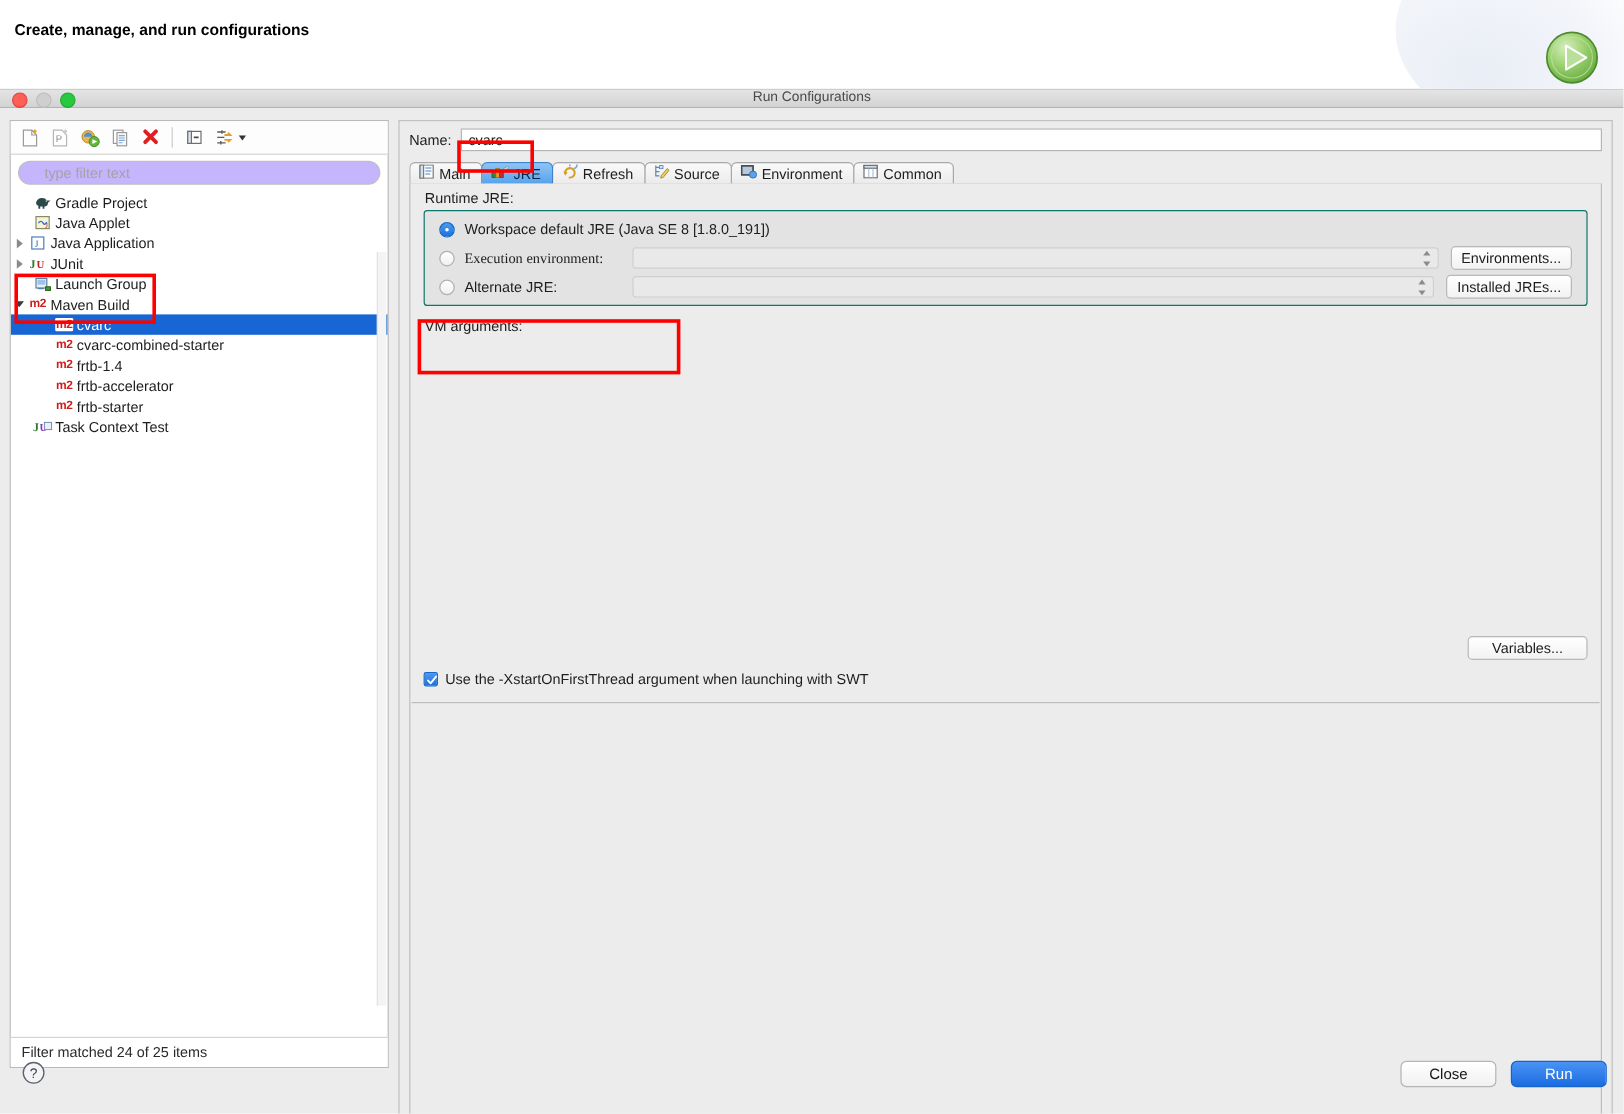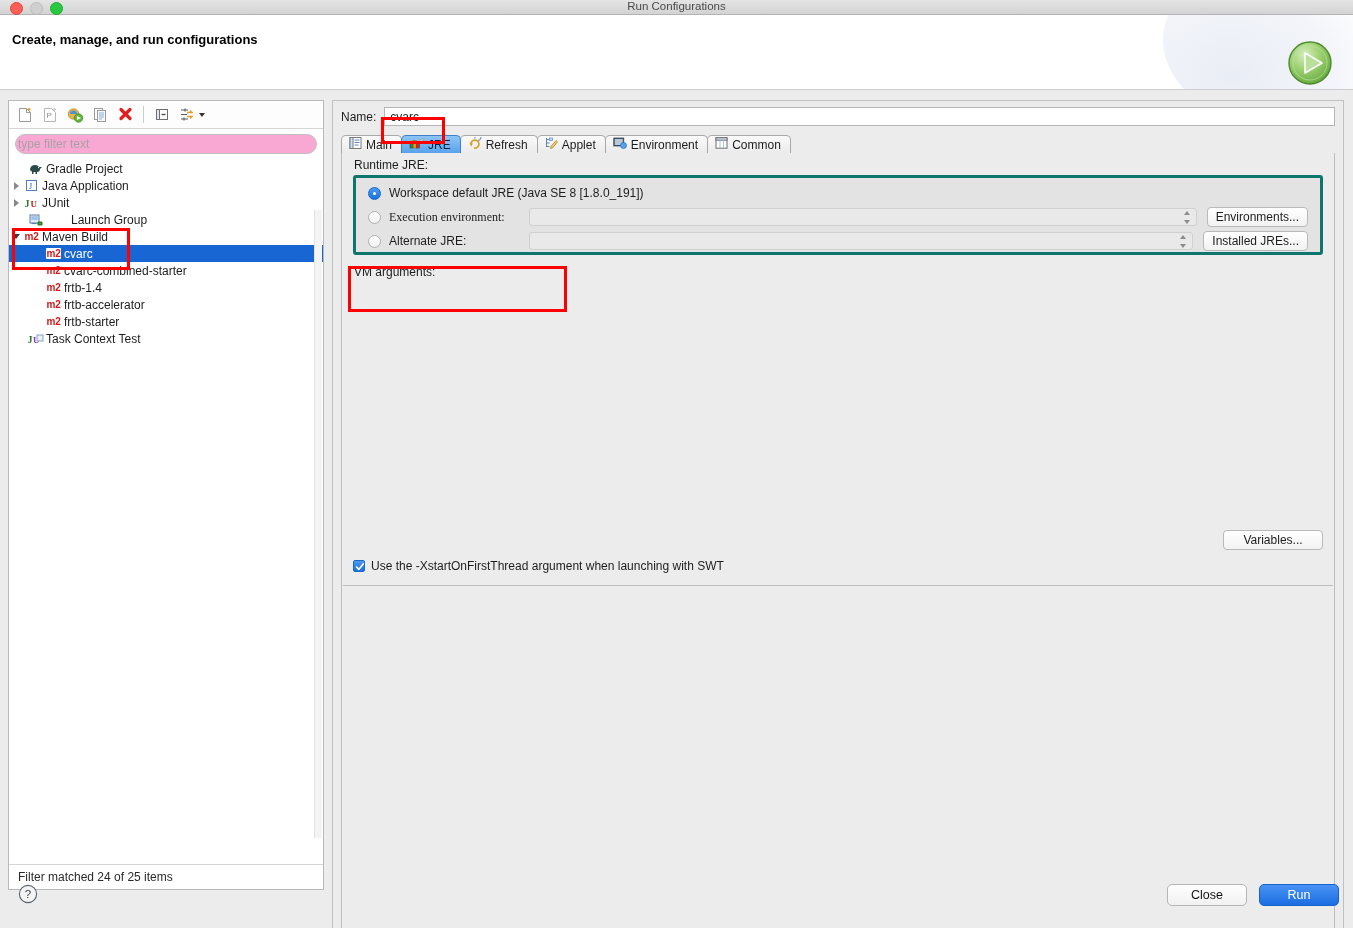--- a/index.html
+++ b/index.html
@@ -132,23 +132,23 @@
     flex: 0 0 auto;
   }
   #filter-input {
     width: 100%;
     box-sizing: border-box;
     height: 20px;
     border: 1px solid #bfbfbf;
     border-radius: 10px;
     font-size: 12px;
     font-family: "Liberation Sans", sans-serif;
-    padding: 0 2px;
+    padding: 0 21px;
     color: #333;
-    background: #f9a8d4;
+    background: #c4b5fd;
     outline: none;
   }
   #filter-input::placeholder { color: #a3a3a3; }
 
   #tree {
     flex: 1 1 auto;
     overflow: hidden;
     position: relative;
     padding-top: 2px;
   }
@@ -304,21 +304,21 @@
     left: 12px; top: 5px;
     font-size: 12px;
     color: #1d1d1d;
   }
   #jre-group {
     position: absolute;
     left: 11px; right: 11px;
     top: 22px;
     height: 80px;
     background: #e3e3e3;
-    border: 3px solid #0f766e;
+    border: 1px solid #0f766e;
     border-radius: 3px;
     box-sizing: border-box;
   }
   .jre-row {
     position: absolute;
     left: 12px; right: 12px;
     height: 22px;
     display: flex;
     align-items: center;
   }
@@ -517,45 +517,45 @@
     z-index: 50;
   }
   #annot-maven { left: 12px; top: 228px;  width: 118px; height: 42px; }
   #annot-jre   { left: 381px; top: 117px; width: 64px;  height: 27px; }
   #annot-vm    { left: 348px; top: 266px; width: 219px; height: 46px; }
 </style>
 </head>
 <body>
 
 <div id="window">
-
-  <div id="titlebar">
-    <div class="traffic close"></div>
-    <div class="traffic min"></div>
-    <div class="traffic max"></div>
-    <div class="title">Run Configurations</div>
-  </div>
 
   <div id="header">
     <div class="hdr-wash"></div>
     <div class="hdr-title">Create, manage, and run configurations</div>
     <svg id="run-icon-big" viewBox="0 0 46 46">
       <defs>
         <radialGradient id="gball" cx="38%" cy="30%" r="78%">
           <stop offset="0%" stop-color="#d6eec0"></stop>
           <stop offset="45%" stop-color="#9ed272"></stop>
           <stop offset="100%" stop-color="#5fa53a"></stop>
         </radialGradient>
       </defs>
       <circle cx="23" cy="23" r="21" fill="url(#gball)" stroke="#4d8a2c" stroke-width="1.4"></circle>
       <circle cx="23" cy="23" r="17" fill="none" stroke="#bfe3a2" stroke-width="1" opacity="0.7"></circle>
       <path d="M18 13 L35 23 L18 33 Z" fill="#b9e09a" stroke="#ffffff" stroke-width="1.6" stroke-linejoin="round"></path>
     </svg>
   </div>
 
+  <div id="titlebar">
+    <div class="traffic close"></div>
+    <div class="traffic min"></div>
+    <div class="traffic max"></div>
+    <div class="title">Run Configurations</div>
+  </div>
+
   <div id="body">
 
     <div id="left-panel">
 
       <div id="left-toolbar">
         <div class="tb-btn">
           <svg width="15" height="16" viewBox="0 0 15 16">
             <path d="M1.5 1.5h7l4 4v9h-11z" fill="#fdfdfd" stroke="#9a9a9a"></path>
             <path d="M8.5 1.5v4h4" fill="none" stroke="#9a9a9a"></path>
             <path d="M11 1 v3 M9.5 2.5 h3" stroke="#e0a030" stroke-width="1.4"></path>
@@ -615,20 +615,30 @@
         <div class="tree-row" style="padding-left:18px;">
           <span class="t-icon">
             <svg width="14" height="12" viewBox="0 0 14 12">
               <path d="M1 6 q1-4 5-4 q3 0 4 2 l3 0 -2 2 q0 3 -3 3 l0 2 -1.5 0 0-2 -2 0 0 2 -1.5 0 0-2.5 q-2 -0.5 -2 -2.5z" fill="#2a4a4a"></path>
               <circle cx="9.6" cy="4.6" r="0.6" fill="#fff"></circle>
             </svg>
           </span>
           <span class="t-label">Gradle Project</span>
         </div>
 
+        <div class="tree-row" style="padding-left:18px;">
+          <span class="t-icon">
+            <svg width="14" height="13" viewBox="0 0 14 13">
+              <rect x="1" y="1.5" width="11" height="10" fill="#f7f3d8" stroke="#8a8a62"></rect>
+              <path d="M3 7 q2-3 4 0 q1.5 2 3 -1" fill="none" stroke="#3a6ec8" stroke-width="1.2"></path>
+              <text x="8.5" y="11" font-size="6.5" fill="#c03030" font-family="serif">J</text>
+            </svg>
+          </span>
+          <span class="t-label">Java Applet</span>
+        </div>
 
         <div class="tree-row">
           <span class="twisty">
               <span class="tri-right"></span>
             </span>
           <span class="t-icon">
             <svg width="13" height="13" viewBox="0 0 13 13">
               <rect x="1.5" y="1.5" width="10" height="10" fill="#ffffff" stroke="#4a7fc0"></rect>
               <text x="4" y="10" font-size="8" fill="#2a5fa8" font-family="serif">J</text>
             </svg>
@@ -642,21 +652,21 @@
             </span>
           <span class="t-icon">
             <svg width="16" height="13" viewBox="0 0 16 13">
               <text x="0.5" y="10.5" font-size="10" font-weight="bold" fill="#2c7a2c" font-family="serif">J</text>
               <text x="6.5" y="10.5" font-size="9" font-weight="bold" fill="#c02020" font-family="serif">U</text>
             </svg>
           </span>
           <span class="t-label">JUnit</span>
         </div>
 
-        <div class="tree-row" style="padding-left:18px;gap:25px;">
+        <div class="tree-row" style="padding-left:18px;">
           <span class="t-icon">
             <svg width="14" height="13" viewBox="0 0 14 13">
               <rect x="1" y="2" width="9" height="8" fill="#e6eef8" stroke="#5c7ea8"></rect>
               <rect x="2.2" y="3.2" width="6.6" height="4" fill="#9fc2e8"></rect>
               <path d="M9 9 l4 0 0 3 -4 0z" fill="#4b9a36" stroke="#2f6a22"></path>
               <path d="M2.5 10.5 h5" stroke="#5c7ea8" stroke-width="1.2"></path>
             </svg>
           </span>
           <span class="t-label">Launch Group</span>
         </div>
@@ -763,21 +773,21 @@
           <span>Refresh</span>
         </div>
         <div class="tab">
           <span>
             <svg width="13" height="12" viewBox="0 0 13 12">
               <path d="M1.5 1 v9 M1.5 2.5 h3 M1.5 6 h3 M1.5 9.5 h3" stroke="#5a86b8" stroke-width="1"></path>
               <rect x="4.5" y="1" width="3" height="2.5" fill="#cfe0f2" stroke="#5a86b8" stroke-width="0.7"></rect>
               <path d="M6 9.5 l5 -6 1.6 1.4 -5 6 -2 0.6z" fill="#f0d060" stroke="#9a7a20" stroke-width="0.7"></path>
             </svg>
           </span>
-          <span>Applet</span>
+          <span>Source</span>
         </div>
         <div class="tab">
           <span>
             <svg width="14" height="12" viewBox="0 0 14 12">
               <rect x="0.8" y="1" width="10" height="8" fill="#4a5a6a" stroke="#2a3a4a" stroke-width="0.7"></rect>
               <rect x="1.8" y="2" width="8" height="6" fill="#b8c8d8"></rect>
               <circle cx="10.5" cy="8.5" r="3" fill="#58a3ec" stroke="#2a6aaa" stroke-width="0.7"></circle>
             </svg>
           </span>
           <span>Environment</span>

